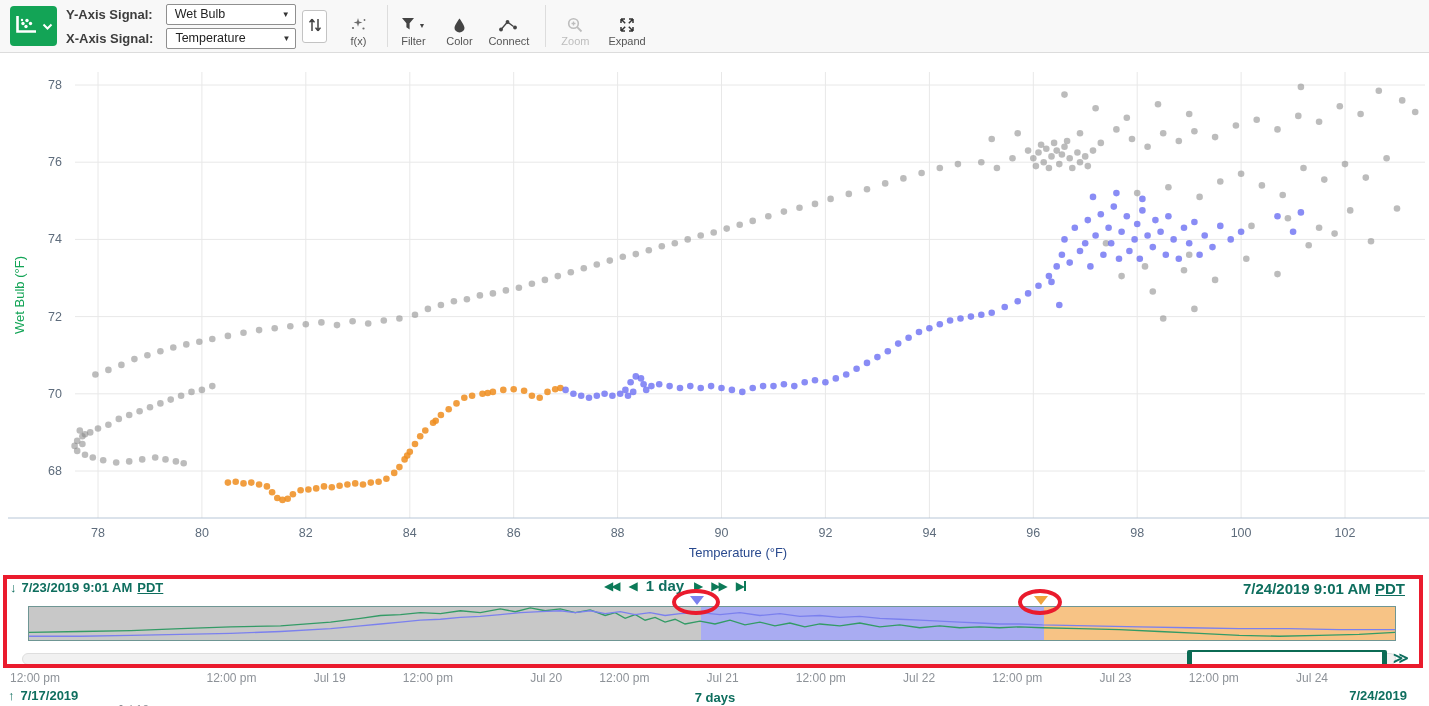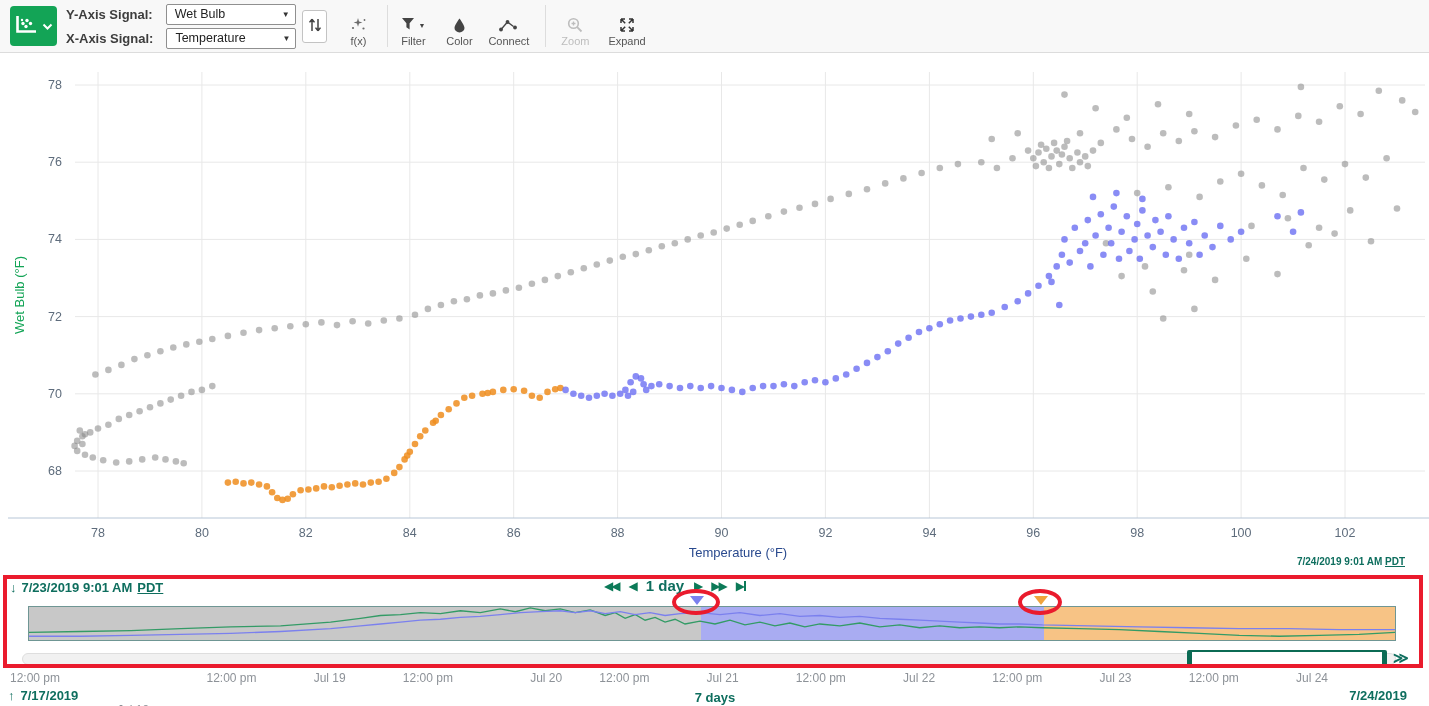--- a/index.html
+++ b/index.html
@@ -33,21 +33,21 @@
   .ytitle{font-size:13px;fill:var(--green-accent)}
   
   .red-rect{position:absolute;left:3px;top:575px;width:1420px;height:93px;border:4px solid var(--annotation-red);
             box-sizing:border-box;z-index:8;pointer-events:none}
   .red-ellipse{position:absolute;border:4px solid var(--annotation-red);border-radius:50%;box-sizing:border-box;
             z-index:9;pointer-events:none}
   #ell-blue{left:672px;top:589px;width:48px;height:26px}
   #ell-orange{left:1018px;top:589px;width:44px;height:26px}
   .tl-start{position:absolute;left:10px;top:580px;font-size:13px;font-weight:700;color:var(--teal);
             display:flex;align-items:center;gap:5px;z-index:9;cursor:pointer}
-  .tl-end{position:absolute;right:24px;top:556px;font-size:10px;font-weight:700;color:var(--teal);z-index:9;cursor:pointer}
+  .tl-end{position:absolute;right:24px;top:580px;font-size:15px;font-weight:700;color:var(--teal);z-index:9;cursor:pointer}
   .tl-start u,.tl-end u{text-decoration:underline}
   .tl-arrow-glyph{font-size:13px;color:var(--teal);font-weight:700}
   .tl-controls{position:absolute;left:604px;top:577px;display:flex;align-items:center;gap:10px;
             color:#0c7a58;font-size:12px;z-index:9}
   .tl-btn{cursor:pointer;letter-spacing:-2px;user-select:none}
   .tl-btn .bar{display:inline-block;width:2px;height:10px;background:currentColor;margin-left:1px;vertical-align:-1px}
   .tl-duration{font-size:15px;font-weight:600;color:var(--teal);letter-spacing:0}
   .strip{position:absolute;left:28px;top:606px;width:1368px;height:35px;border:1px solid #6f9694;
          box-sizing:border-box;z-index:2;overflow:hidden;cursor:pointer}
   .seg{position:absolute;top:0;height:100%}

